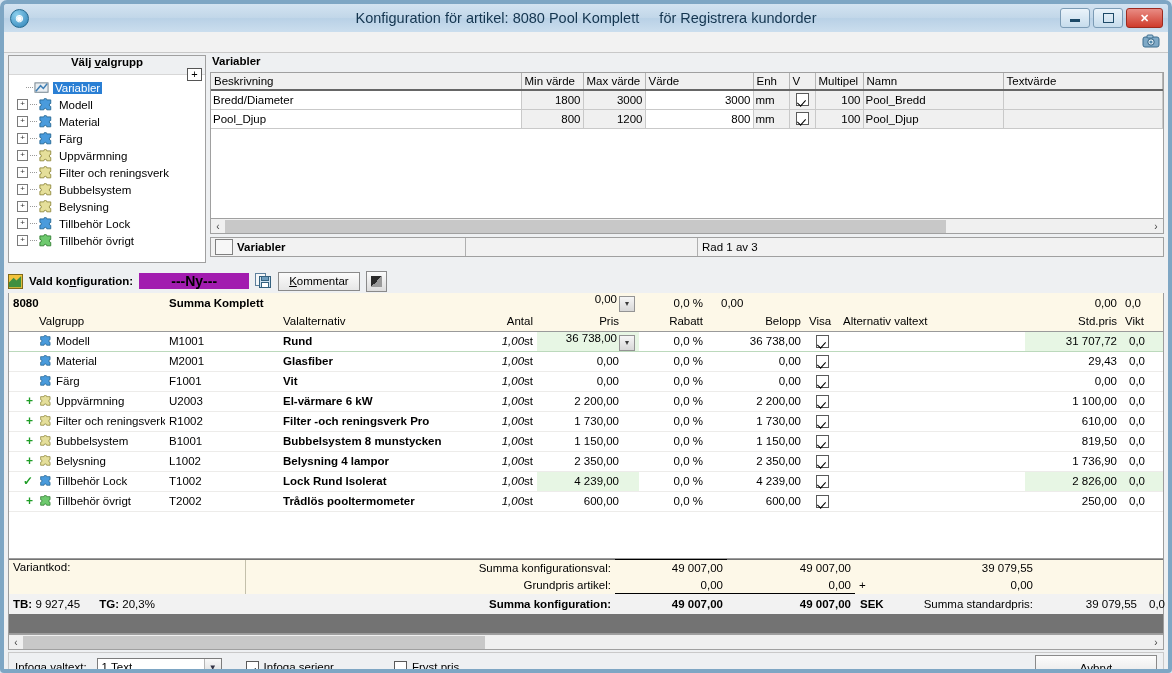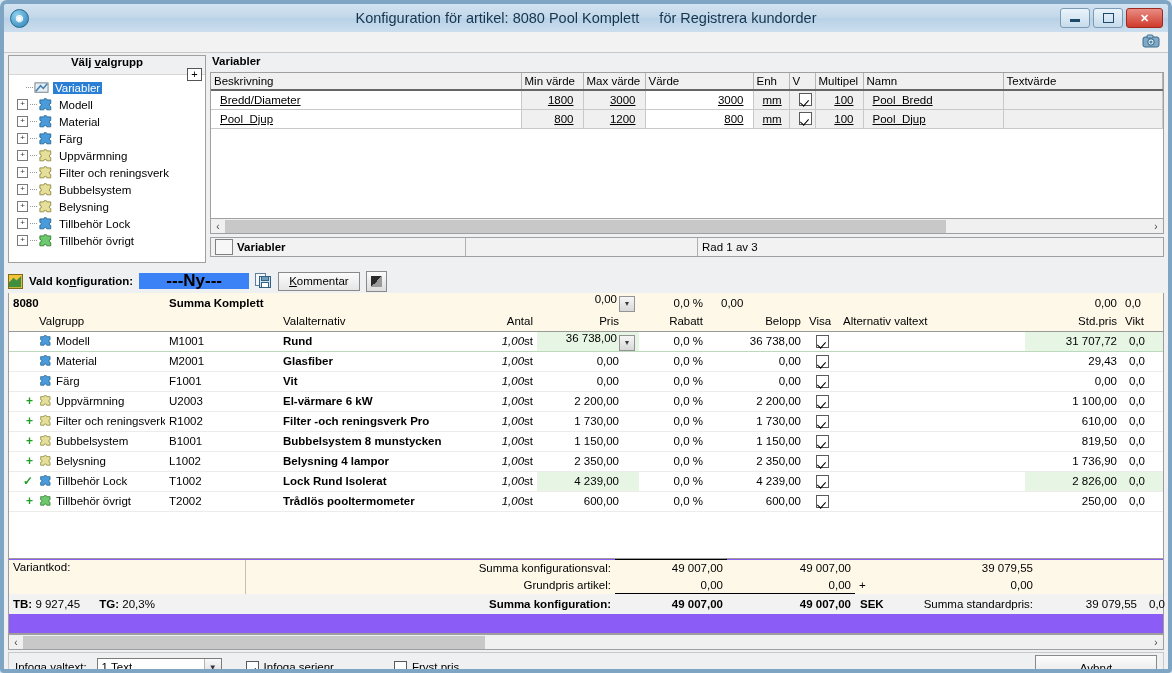--- a/index.html
+++ b/index.html
@@ -93,21 +93,21 @@
     height:147px;position:relative;overflow:hidden;
   }
   table.vt{border-collapse:collapse;width:100%;table-layout:fixed;font-size:11.5px;}
   table.vt th{
     background:#f0f0f0;font-weight:normal;text-align:left;
     border-right:1px solid #b5b5b5;border-bottom:2px solid #666;
     height:17px;padding:0 3px;box-sizing:border-box;
   }
   table.vt td{
     border-right:1px solid #c9c9c9;border-bottom:1px solid #c9c9c9;
-    height:19px;padding:0 9px;box-sizing:border-box;background:#fff;text-decoration:underline;
+    height:19px;padding:0 2px;box-sizing:border-box;background:#fff;
   }
   .ar{text-align:right;}
   .ac{text-align:center;}
   .cellshade{background:#f0f0f0 !important;}
   .cb{
     display:inline-block;width:11px;height:11px;border:1px solid #5a5a5a;background:#fff;
     position:relative;vertical-align:-2px;
   }
   .cb.on:after{
     content:"";position:absolute;left:2px;top:4px;width:4px;height:7px;
@@ -127,22 +127,22 @@
   .sr-btn{width:16px;height:14px;border:1px solid #808080;background:#f7f7f7;margin:0 4px;}
   .sr-seg{border-right:1px solid #b0b0b0;height:100%;display:flex;align-items:center;padding-right:4px;box-sizing:border-box;}
 
   
   .cfgbar{
     position:absolute;left:4px;top:216px;right:4px;height:24px;
     display:flex;align-items:center;gap:6px;
   }
   .ic-cfg{width:15px;height:15px;}
   .cfg-value{
-    width:110px;height:16px;background:#3b82f6;text-align:center;
-    font-weight:bold;font-size:17px;line-height:16px;
+    width:110px;height:16px;background:#a21caf;text-align:center;
+    font-weight:bold;font-size:14px;line-height:16px;
   }
   .btn{
     border:1px solid #8a8a8a;background:linear-gradient(180deg,#fbfbfb,#e6e6e6);
     font-size:11.5px;padding:1px 10px;height:19px;box-sizing:border-box;
     display:flex;align-items:center;justify-content:center;
   }
   .sq-btn{width:19px;height:19px;border:1px solid #8a8a8a;
     background:linear-gradient(180deg,#fbfbfb,#dcdcdc);display:flex;align-items:center;justify-content:center;}
   .sq-in{width:11px;height:11px;background:linear-gradient(135deg,#2a2a2a 50%,#9a9a9a 50%);}
 
@@ -166,21 +166,21 @@
     background:linear-gradient(180deg,#f6f6f6,#d8d8d8);vertical-align:-3px;margin-left:2px;
     font-size:8px;line-height:13px;text-align:center;color:#3a3a3a;
   }
   .rowicon{width:13px;height:12px;display:inline-block;vertical-align:-2px;margin-right:4px;}
   .plusmark{color:#1f9d26;font-weight:bold;font-size:12px;}
   .checkmark{color:#1f9d26;font-weight:bold;font-size:12px;}
 
   
   .totals{
     position:absolute;left:4px;top:506px;right:4px;height:75px;
-    border:1px solid #9c9c9c;border-top:none;box-sizing:border-box;background:#8b5cf6;
+    border:1px solid #9c9c9c;border-top:none;box-sizing:border-box;background:#737373;
   }
   table.tt{border-collapse:collapse;width:100%;table-layout:fixed;font-size:11.5px;}
   table.tt td{padding:0 4px;height:17px;box-sizing:border-box;white-space:nowrap;}
   .cream{background:#fdf8e8;}
   .grayrow td{background:#f2f2f2;}
   .topline{border-top:1.5px solid #000;}
   .vline{border-left:1px solid #c4c0ab;}
   .bscroll{
     position:absolute;left:4px;top:581px;right:4px;height:16px;
     background:#f0f0f0;border:1px solid #a0a0a0;box-sizing:border-box;display:flex;align-items:center;

